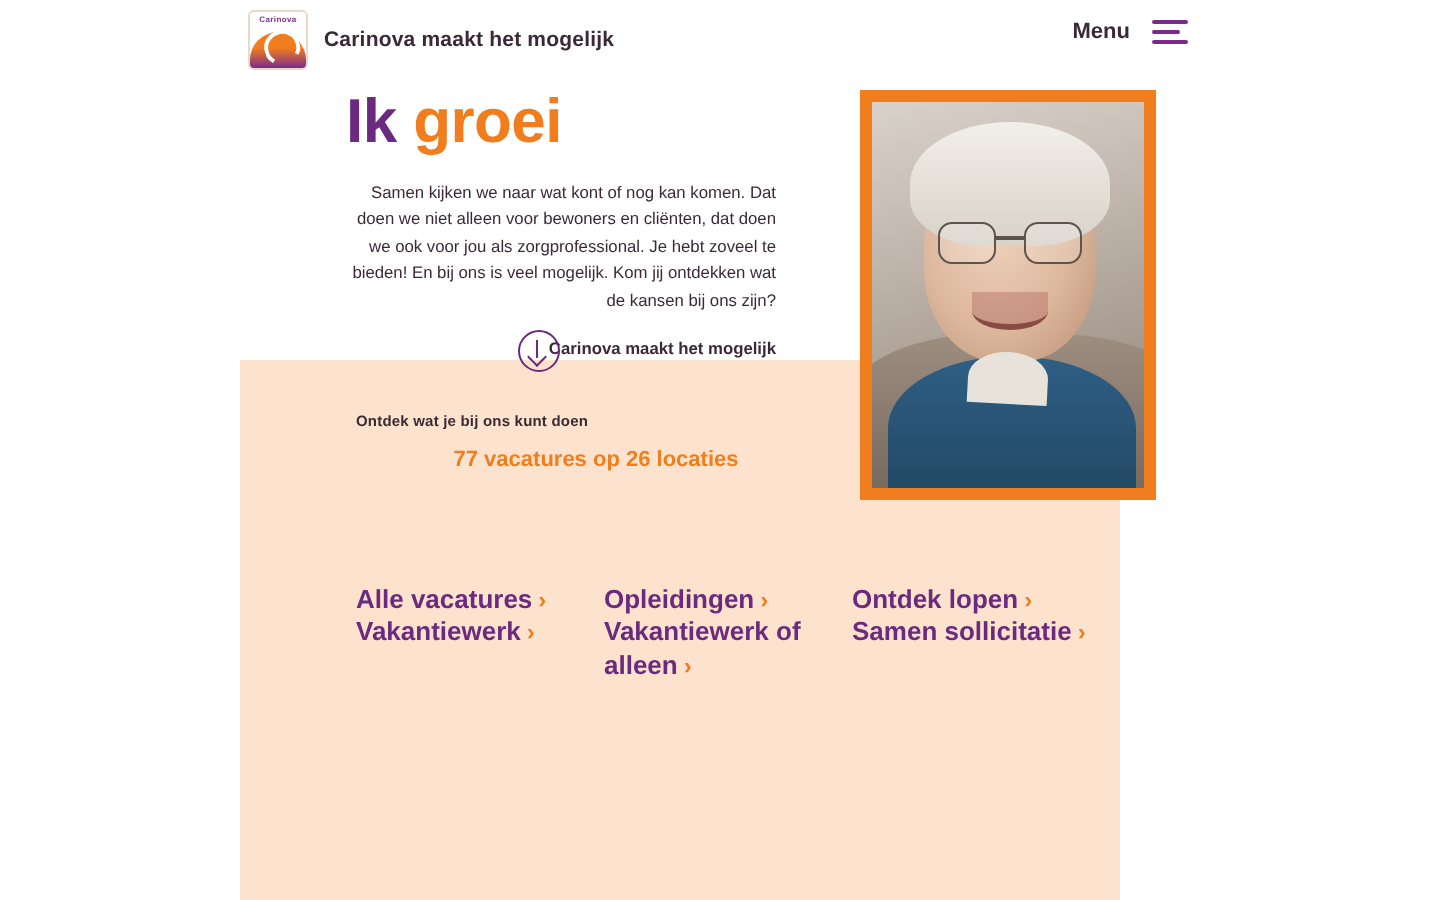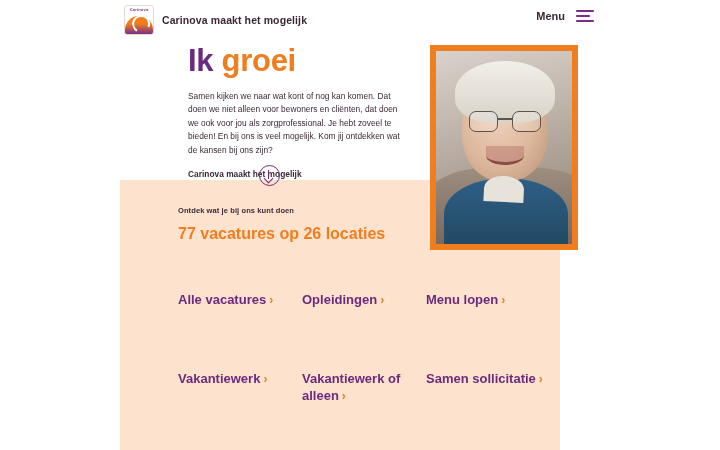--- a/index.html
+++ b/index.html
@@ -130,39 +130,40 @@
     display: block;
     height: 2px;
     background: #7a2b8a;
     border-radius: 1px;
   }
   .hamburger span:nth-child(2) { width: 14px; }
 
   
   .hero {
     position: absolute;
-    left: 188px;
+    left: 173px;
     top: 45px;
     width: 215px;
     z-index: 10;
   }
   .hero h1 {
     margin: 0 0 12px 0;
     font-size: 31px;
     line-height: 1.05;
     font-weight: bold;
     color: #6b2a7e;
     letter-spacing: -.3px;
   }
   .hero h1 .accent { color: #f07d1e; }
   .hero p {
     margin: 0 0 10px 0;
     font-size: 8.4px;
     line-height: 1.62;
     color: #3b2a36;
+    text-align: right;
   }
   .hero .tagline {
     margin: 0;
     font-size: 8.4px;
     font-weight: bold;
     color: #3b2a36;
   }
 
   
   .scroll-arrow {
@@ -202,24 +203,25 @@
   }
   .stats .eyebrow {
     font-size: 7.5px;
     font-weight: bold;
     color: #3b2a36;
     margin: 0 0 8px 0;
     letter-spacing: .1px;
   }
   .stats .headline {
     margin: 0;
-    font-size: 16px;
+    font-size: 11px;
     line-height: 1.35;
     font-weight: bold;
     color: #f07d1e;
+    text-align: center;
   }
 
   
   .photo-frame {
     position: absolute;
     left: 430px;
     top: 45px;
     width: 148px;
     height: 205px;
     background: #f07d1e;
@@ -306,21 +308,20 @@
 
   
   .links {
     position: absolute;
     left: 178px;
     top: 292px;
     width: 385px;
     z-index: 10;
     display: grid;
     grid-template-columns: 124px 124px 137px;
-    row-gap: 63px;
   }
   .link-item {
     font-size: 13px;
     font-weight: bold;
     color: #6b2a7e;
     line-height: 1.25;
     cursor: pointer;
     padding-right: 6px;
   }
   .link-item .chev {
@@ -389,19 +390,19 @@
   <div class="stats">
     <p class="eyebrow">Ontdek wat je bij ons kunt doen</p>
     <p class="headline">
       <span>77 vacatures op 26 locaties</span><br>
     </p>
   </div>
 
   <div class="links">
     <div class="link-item"><span>Alle vacatures</span><span class="chev">›</span></div>
     <div class="link-item"><span>Opleidingen</span><span class="chev">›</span></div>
-    <div class="link-item"><span>Menu lopen</span><span class="chev">›</span></div>
+    <div class="link-item"><span>Ontdek lopen</span><span class="chev">›</span></div>
     <div class="link-item"><span>Vakantiewerk</span><span class="chev">›</span></div>
     <div class="link-item"><span>Vakantiewerk of alleen</span><span class="chev">›</span></div>
     <div class="link-item"><span>Samen sollicitatie</span><span class="chev">›</span></div>
   </div>
 
 </div>
 
 </body></html>

